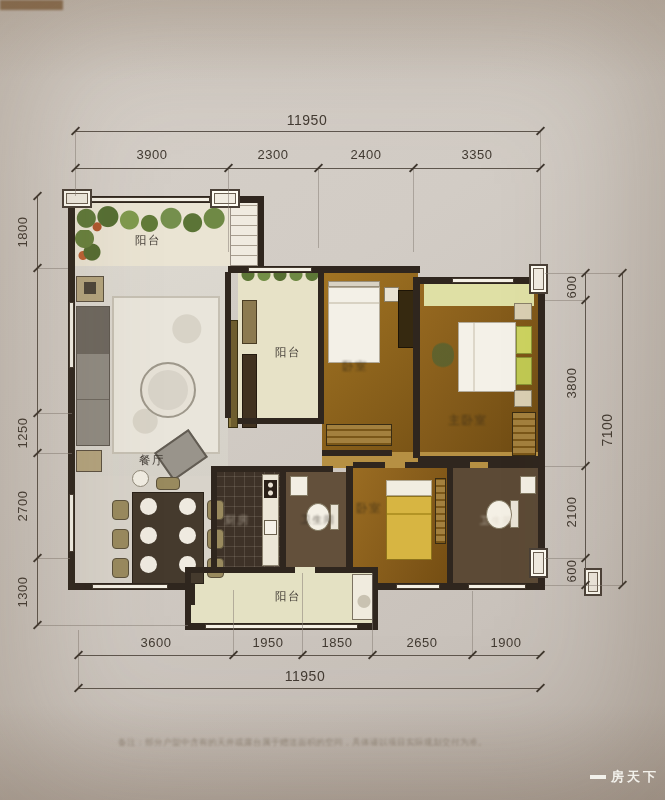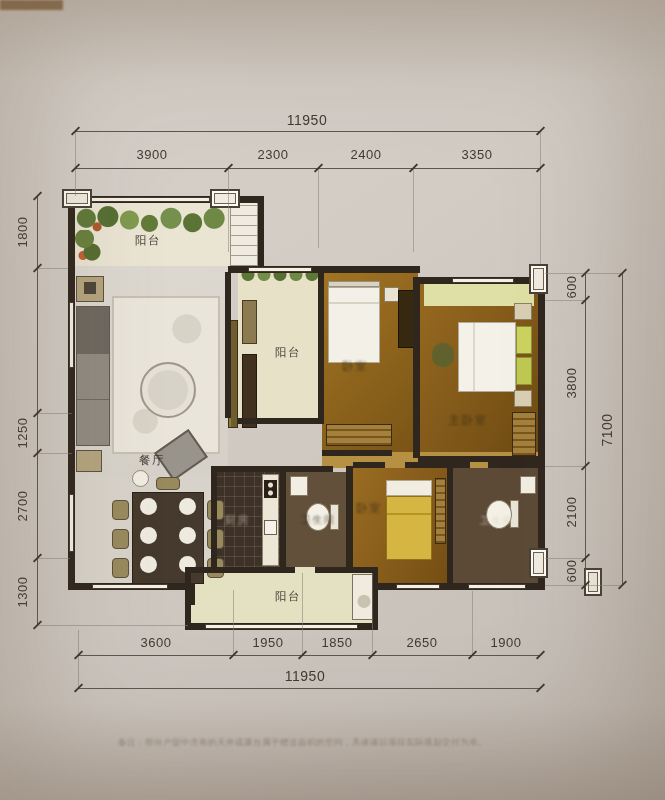--- a/index.html
+++ b/index.html
@@ -291,16 +291,17 @@
   <span class="dl dv" style="left:571px;top:287px;">600</span>
   <span class="dl dv" style="left:571px;top:383px;">3800</span>
   <span class="dl dv" style="left:571px;top:512px;">2100</span>
   <span class="dl dv" style="left:571px;top:571px;">600</span>
   <span class="dl dv" style="left:607px;top:430px;font-size:14px;">7100</span>
 
   <div id="note">备注：部分户型中含有的天井或露台属于赠送面积的空间，具体请以项目实际规划交付为准。</div>
  </div>
 
  <div id="wm">
+   <div class="cn">房天下</div>
  </div>
 
  <div id="vignette"></div>
 </div>
 
 </body></html>

